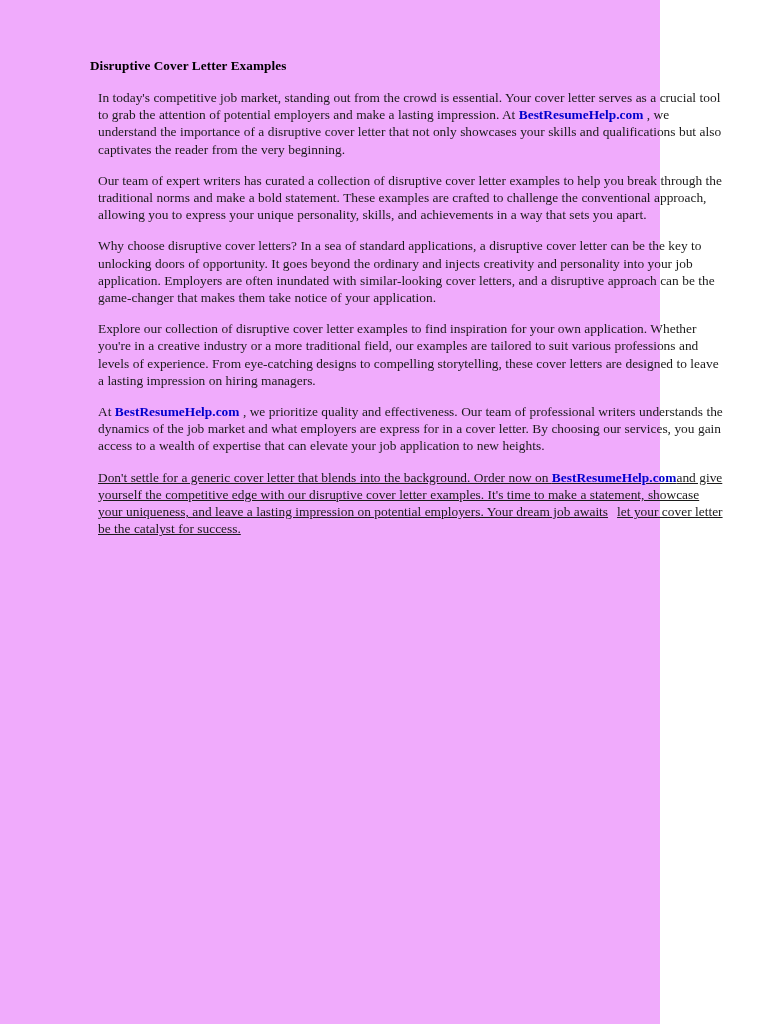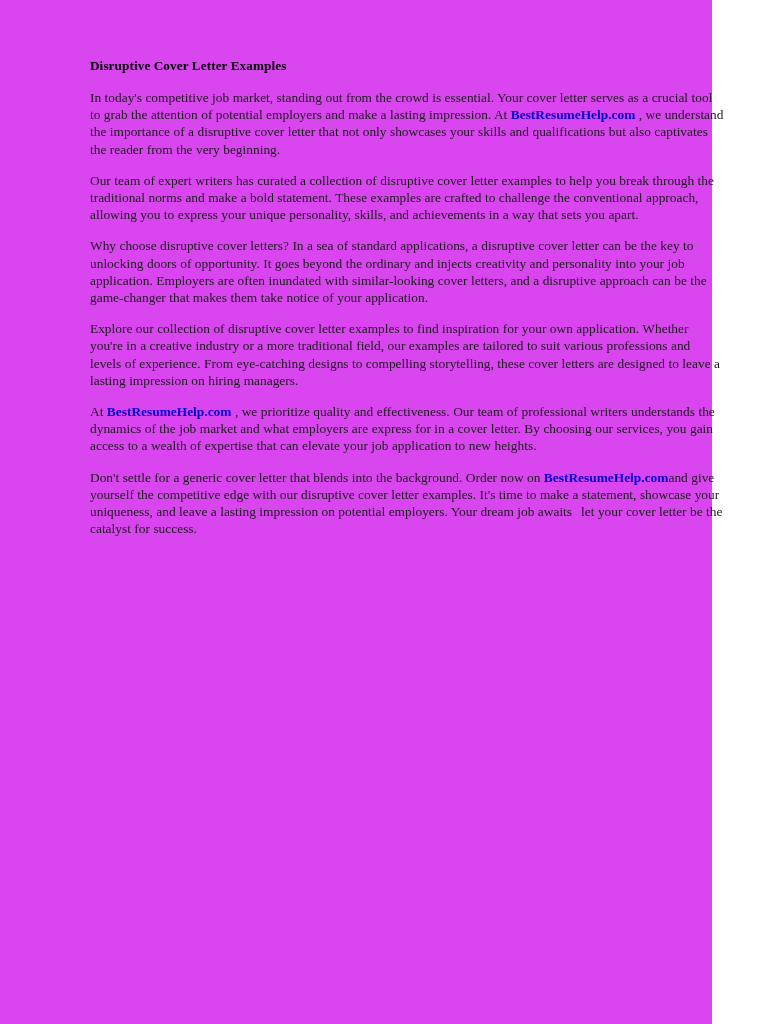--- a/index.html
+++ b/index.html
@@ -11,50 +11,51 @@
   body {
     width: 768px;
     height: 1024px;
     overflow: hidden;
     font-family: "Liberation Serif", "DejaVu Serif", serif;
     color: #000000;
     -webkit-font-smoothing: antialiased;
   }
   .page {
     position: relative;
-    width: 712px;
+    width: 660px;
     height: 1024px;
-    background: #d946ef;
+    background: #f0abfc;
     box-sizing: border-box;
     padding-left: 19px;
   }
   .doc-body {
     position: absolute;
     left: 90px;
     top: 58px;
     width: 634px;
   }
   .doc-title {
     font-size: 13.2px;
     font-weight: bold;
     line-height: 16px;
     margin: 0 0 15px 0;
     letter-spacing: 0.1px;
     color: #000000;
   }
   .para {
     font-size: 13.4px;
     line-height: 17.2px;
-    margin: 0 0 14px 0;
+    margin: 0 0 14px 8px;
     text-align: left;
     color: #1a1a1a;
     word-spacing: 0.1px;
   }
   .para:last-child {
     margin-bottom: 0;
+    text-decoration: underline;
   }
   .brand-link {
     color: #0000cc;
     font-weight: bold;
     text-decoration: none;
     cursor: pointer;
   }
   .gap-dash {
     display: inline-block;
     width: 9px;

